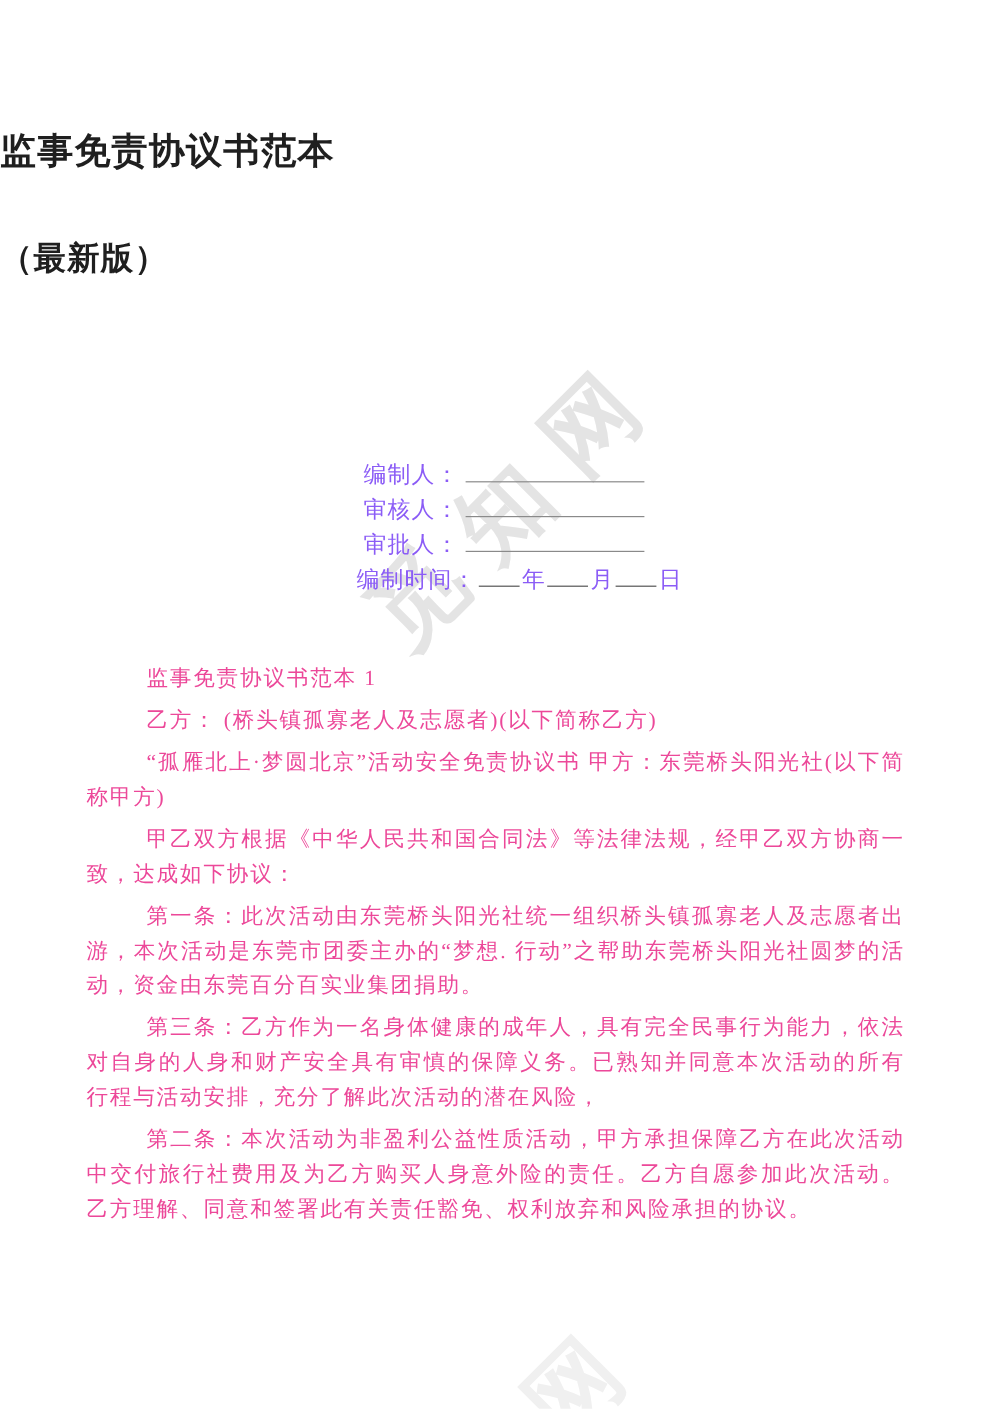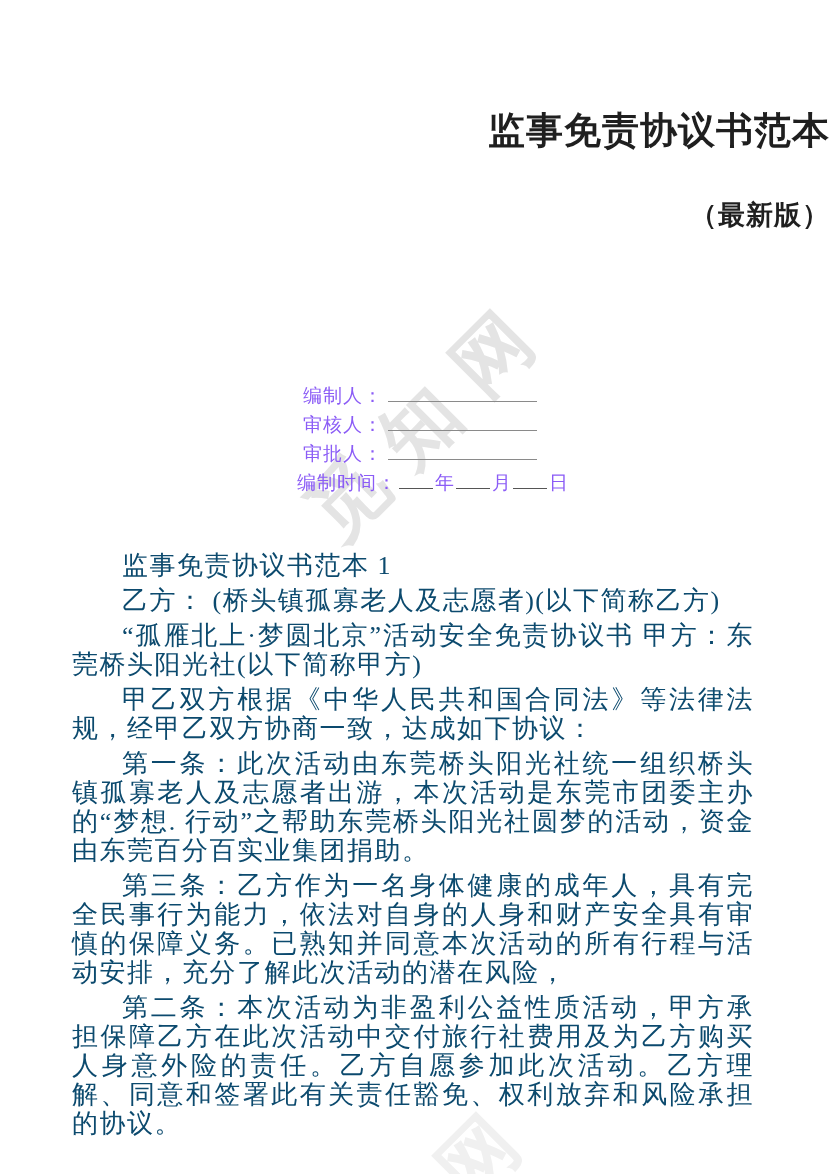--- a/index.html
+++ b/index.html
@@ -32,34 +32,34 @@
   .wm-bottom { left: 416px; top: 1221px; color: #f0f0f0; }
 
   
   .doc-title {
     position: absolute;
     z-index: 1;
     top: 106px;
     left: 0;
     width: 100%;
     margin: 0;
-    text-align: right;
-    font-size: 37px;
+    text-align: left;
+    font-size: 30px;
     font-weight: bold;
     letter-spacing: 1px;
     color: #1f1f1f;
   }
   .doc-subtitle {
     position: absolute;
     z-index: 1;
     top: 197px;
     left: 0;
     width: 100%;
     margin: 0;
-    text-align: right;
+    text-align: left;
     font-size: 27px;
     font-weight: bold;
     letter-spacing: 1px;
     color: #1f1f1f;
   }
 
   
   .form-block {
     position: absolute;
     z-index: 1;
@@ -97,24 +97,24 @@
   }
   .date-unit { letter-spacing: 0; }
 
   
   .body-block {
     position: absolute;
     z-index: 1;
     left: 72px;
     top: 551px;
     width: 682px;
-    font-size: 26px;
+    font-size: 18px;
     line-height: 29px;
     text-align: justify;
-    color: #0c4a6e;
+    color: #ec4899;
   }
   .para {
     margin: 0 0 6px 0;
     text-indent: 50px;
     letter-spacing: 1.5px;
   }
 </style>
 </head>
 <body>
 

